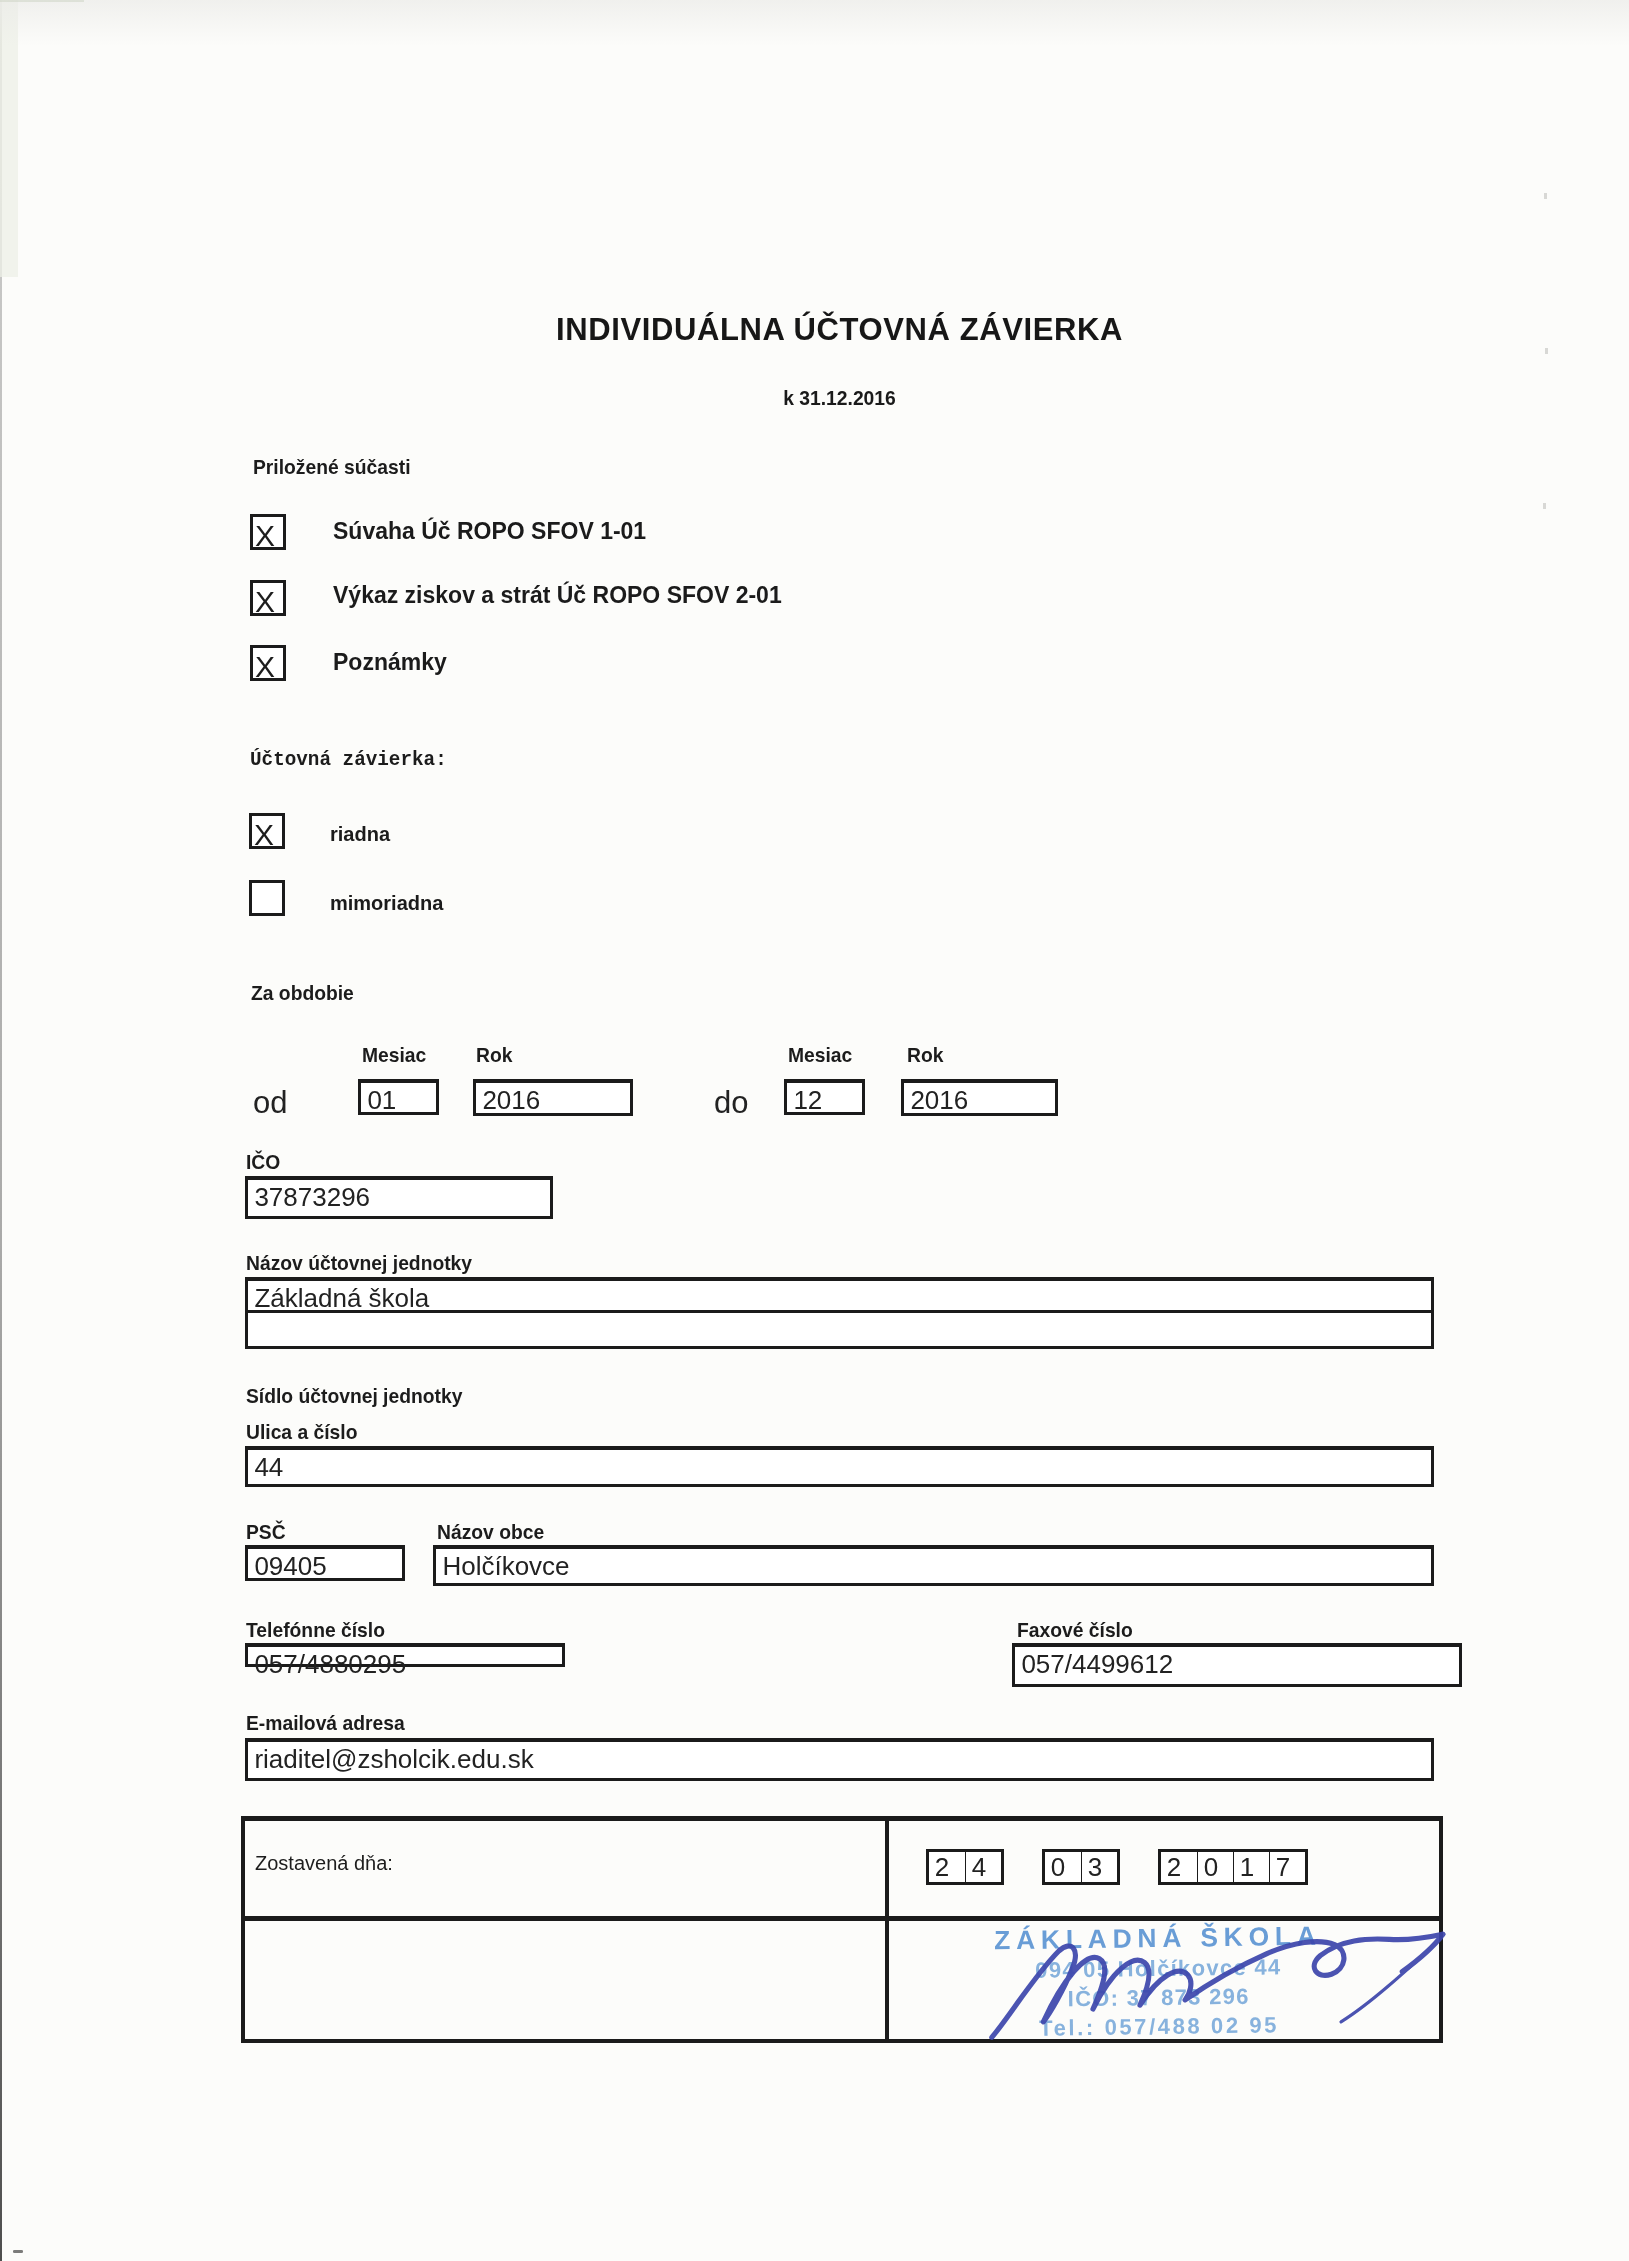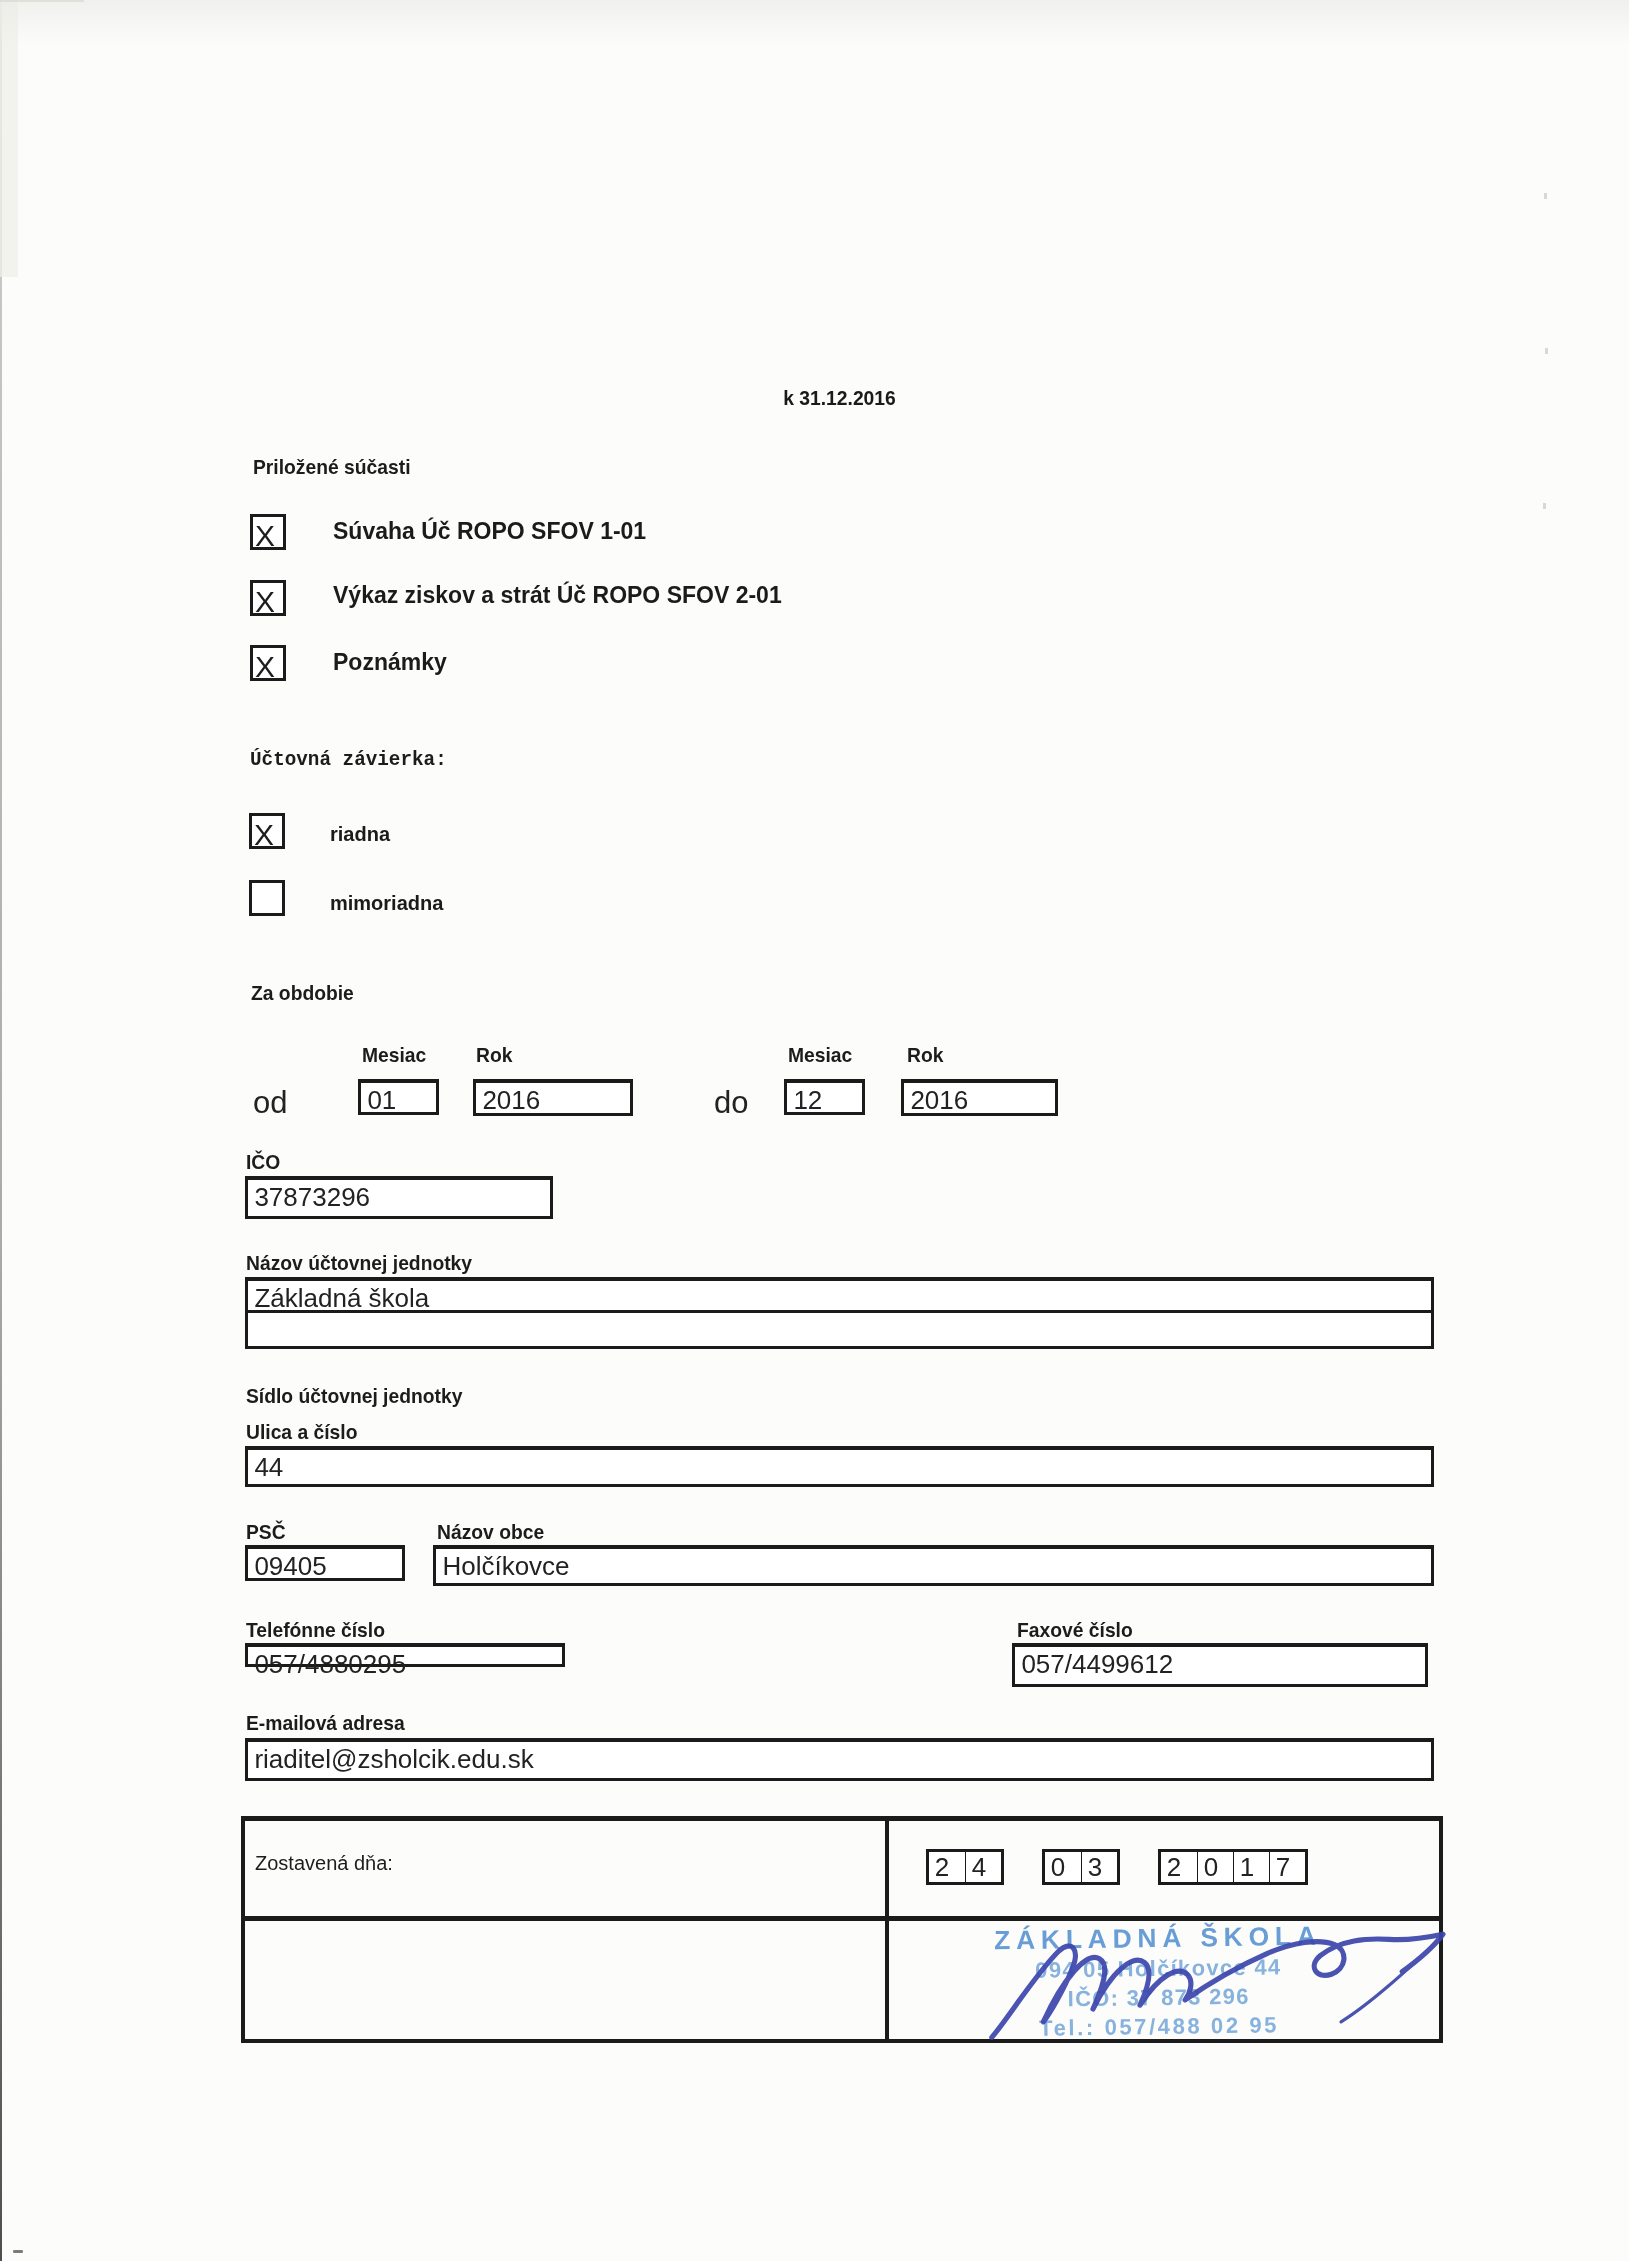--- a/index.html
+++ b/index.html
@@ -69,20 +69,21 @@
 
   <div class="edge-line"></div>
   <div class="corner-tint"></div>
   <div class="top-greenline"></div>
   <div class="top-shade"></div>
   <div class="bottom-dash"></div>
   <div class="speck" style="left:1544px;top:193px;"></div>
   <div class="speck" style="left:1545px;top:348px;"></div>
   <div class="speck" style="left:1543px;top:503px;"></div>
 
+  <div class="abs title">INDIVIDUÁLNA ÚČTOVNÁ ZÁVIERKA</div>
   <div class="abs subtitle">k 31.12.2016</div>
 
   <div class="abs lbl" style="left:253px;top:457px;">Priložené súčasti</div>
 
   <div class="cb" style="left:250px;top:514px;">
     <span class="mark">X</span>
   </div>
   <div class="cb-label" style="left:333px;top:518px;">Súvaha Úč ROPO SFOV 1-01</div>
 
   <div class="cb" style="left:250px;top:580px;">
@@ -156,21 +157,21 @@
   <div class="abs lbl" style="left:437px;top:1522px;">Názov obce</div>
   <div class="fbox" style="left:433px;top:1545px;width:1001px;height:41px;">
     <span class="fv">Holčíkovce</span>
   </div>
 
   <div class="abs lbl" style="left:246px;top:1620px;">Telefónne číslo</div>
   <div class="fbox" style="left:245px;top:1643px;width:320px;height:24px;padding-left:24px;">
     <span class="fv">057/4880295</span>
   </div>
   <div class="abs lbl" style="left:1017px;top:1620px;">Faxové číslo</div>
-  <div class="fbox" style="left:1012px;top:1643px;width:416px;height:44px;">
+  <div class="fbox" style="left:1012px;top:1643px;width:450px;height:44px;">
     <span class="fv">057/4499612</span>
   </div>
 
   <div class="abs lbl" style="left:246px;top:1713px;">E-mailová adresa</div>
   <div class="fbox" style="left:245px;top:1738px;width:1189px;height:43px;">
     <span class="fv">riaditel@zsholcik.edu.sk</span>
   </div>
 
   <div class="btable">
     <div class="bt-vdiv"></div>

